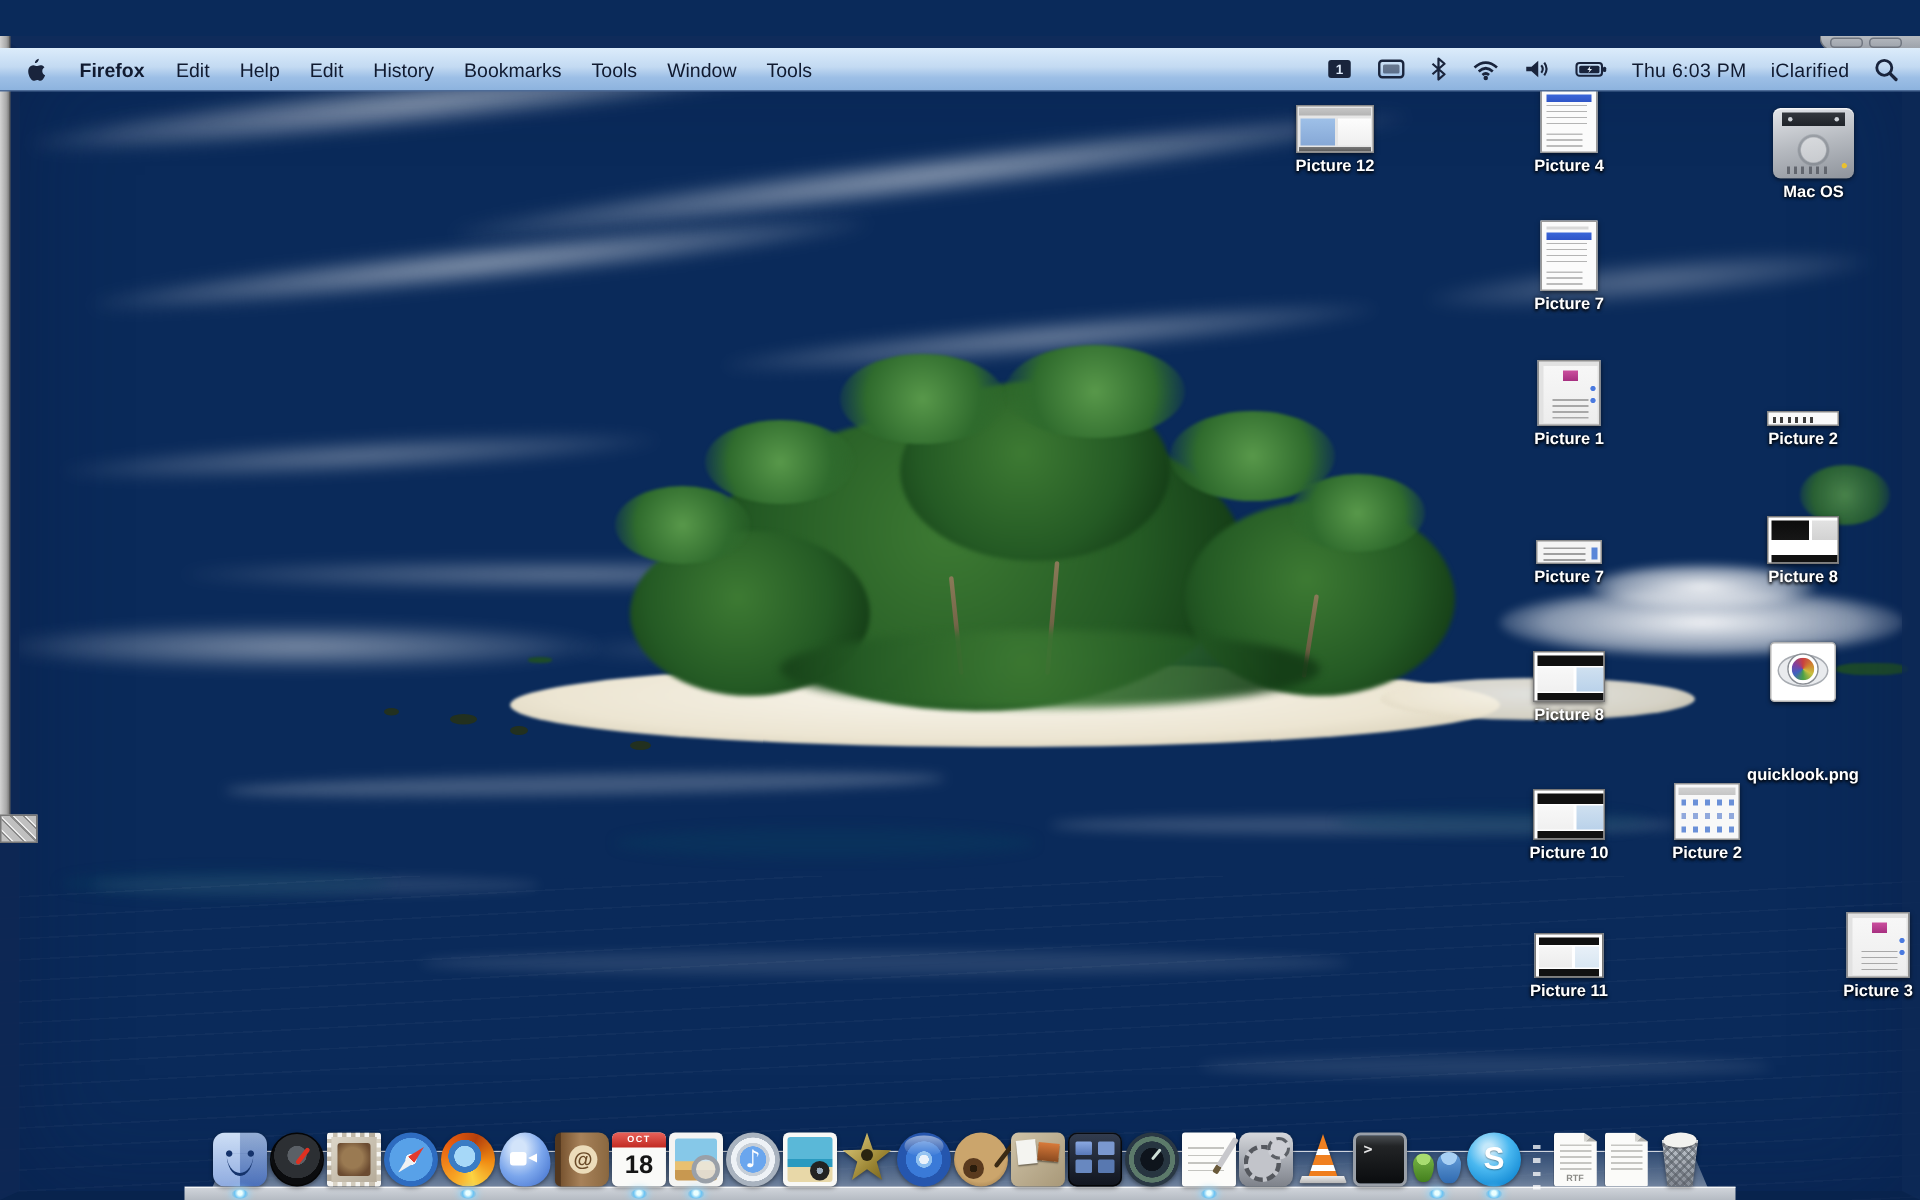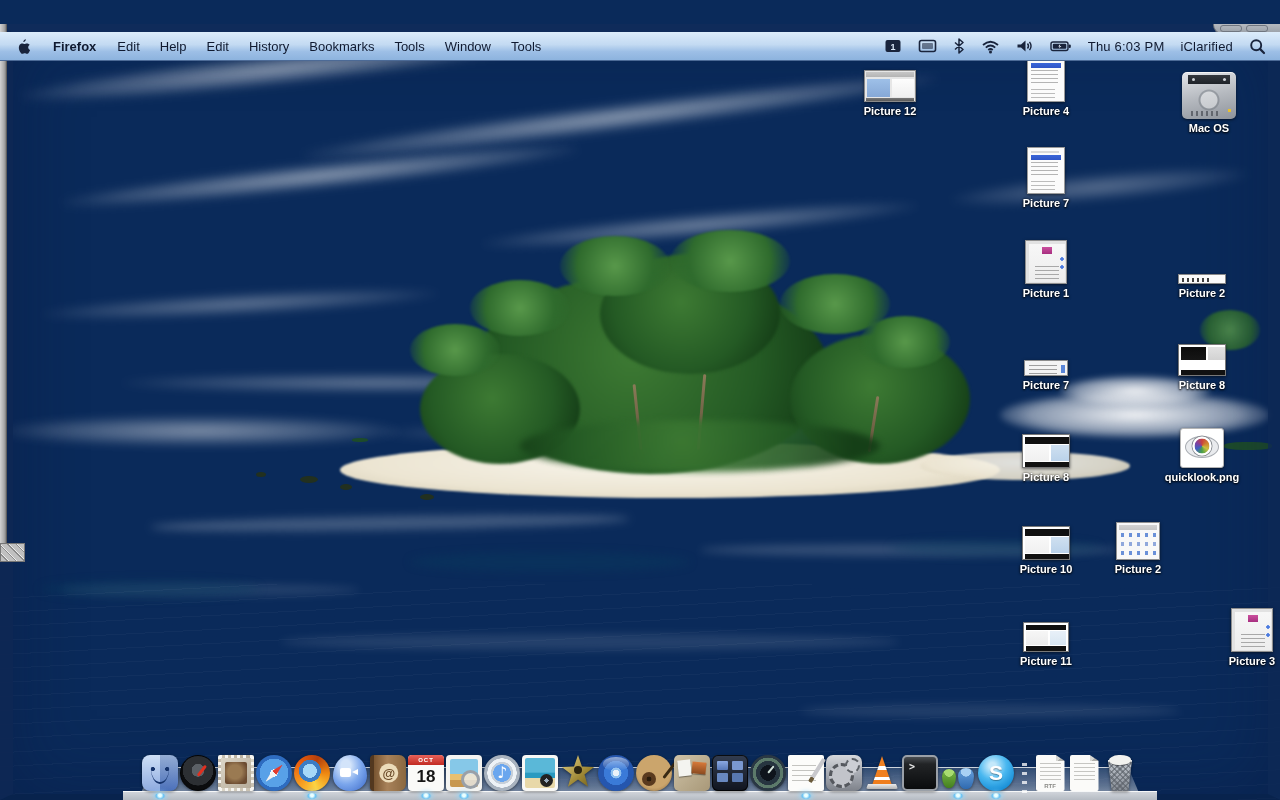--- a/index.html
+++ b/index.html
@@ -409,21 +409,21 @@
             <div class="thumb th-dark-window"></div>
           </div>
           <div class="di-label">Picture 8</div>
         </div>
         <div class="di" style="left: 1000px; top: 398px;">
           <div class="thumb-wrap">
             <div class="thumb th-dark-window-2"></div>
           </div>
           <div class="di-label">Picture 8</div>
         </div>
-        <div class="di" style="left: 1156px; top: 398px;">
+        <div class="di" style="left: 1156px; top: 398px; gap: 40px;">
           <div class="thumb-wrap">
             <div class="thumb th-quicklook"></div>
           </div>
           <div class="di-label">quicklook.png</div>
         </div>
         <div class="di" style="left: 1000px; top: 490px;">
           <div class="thumb-wrap">
             <div class="thumb th-dark-window-2"></div>
           </div>
           <div class="di-label">Picture 10</div>

